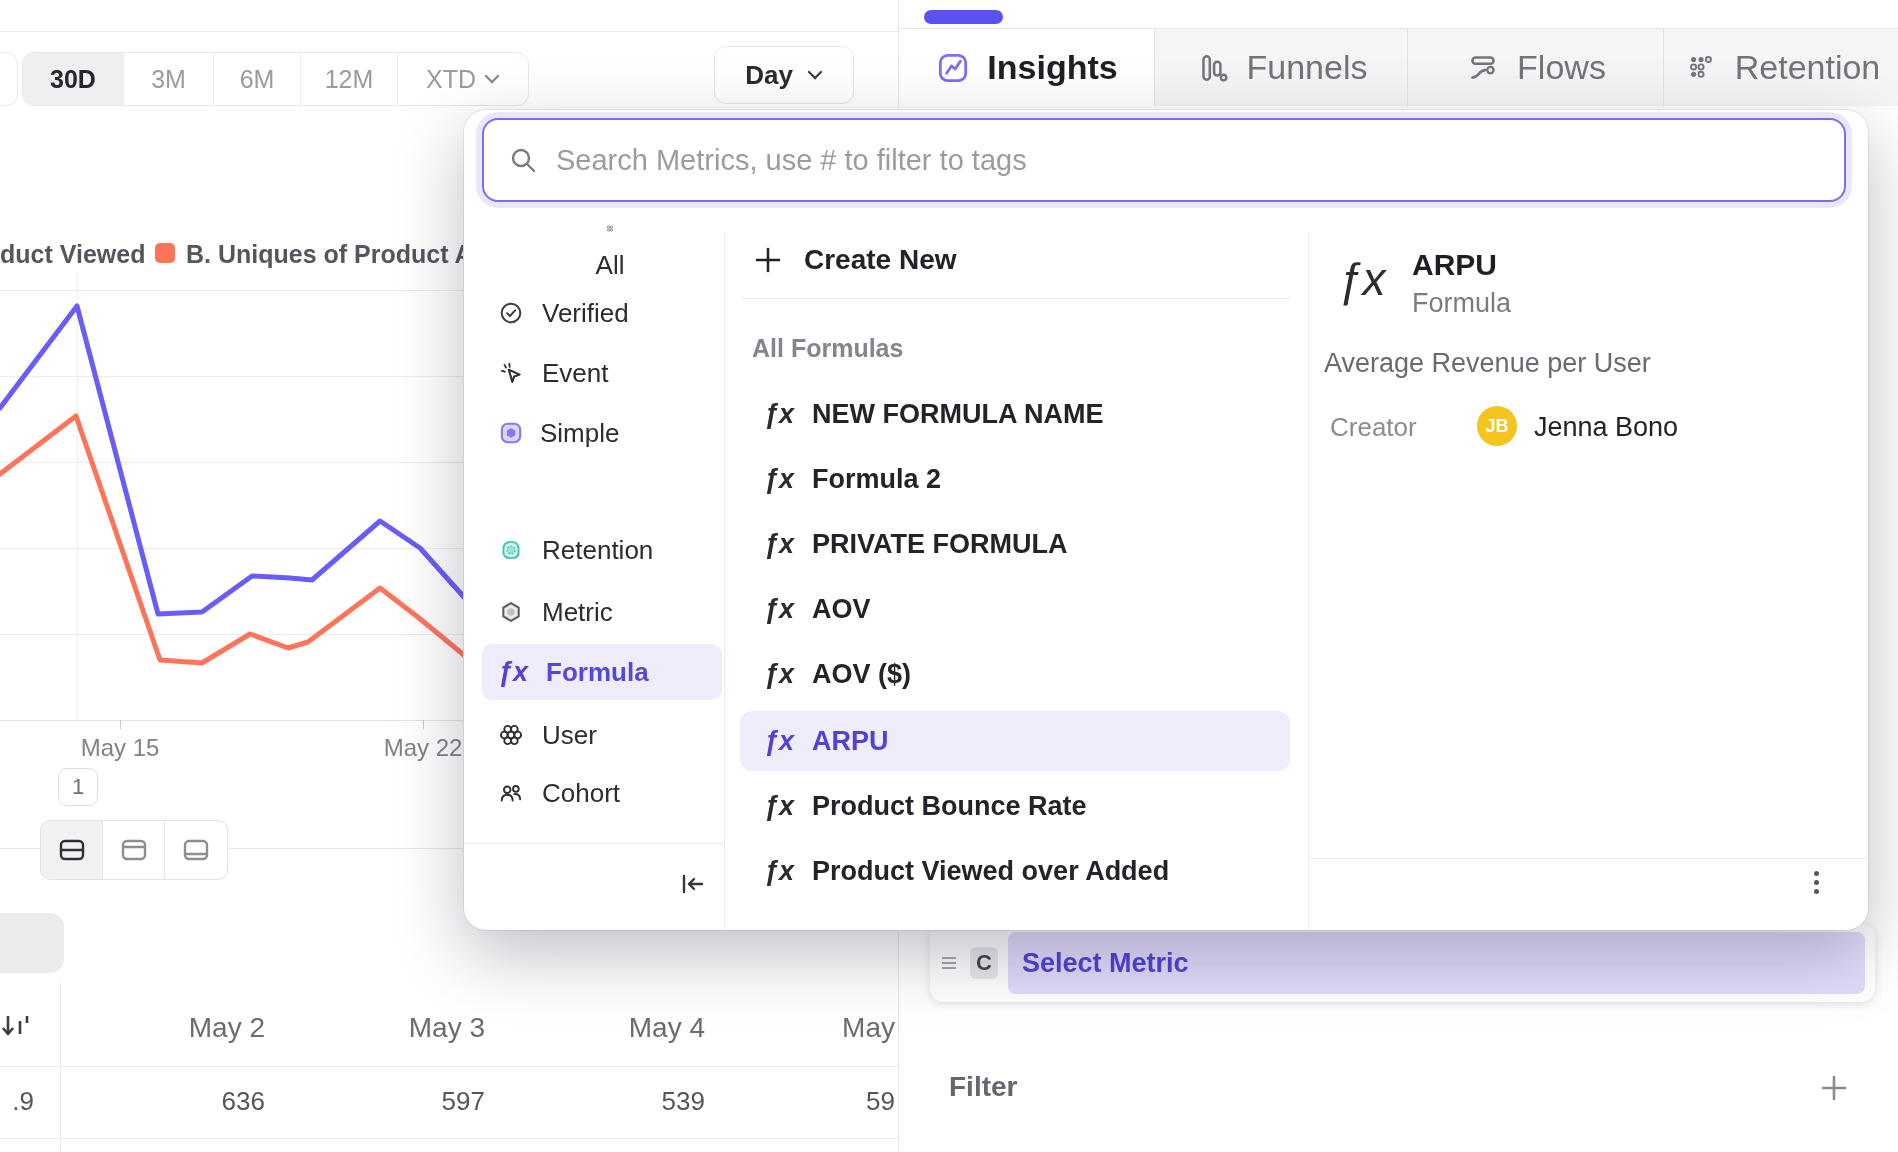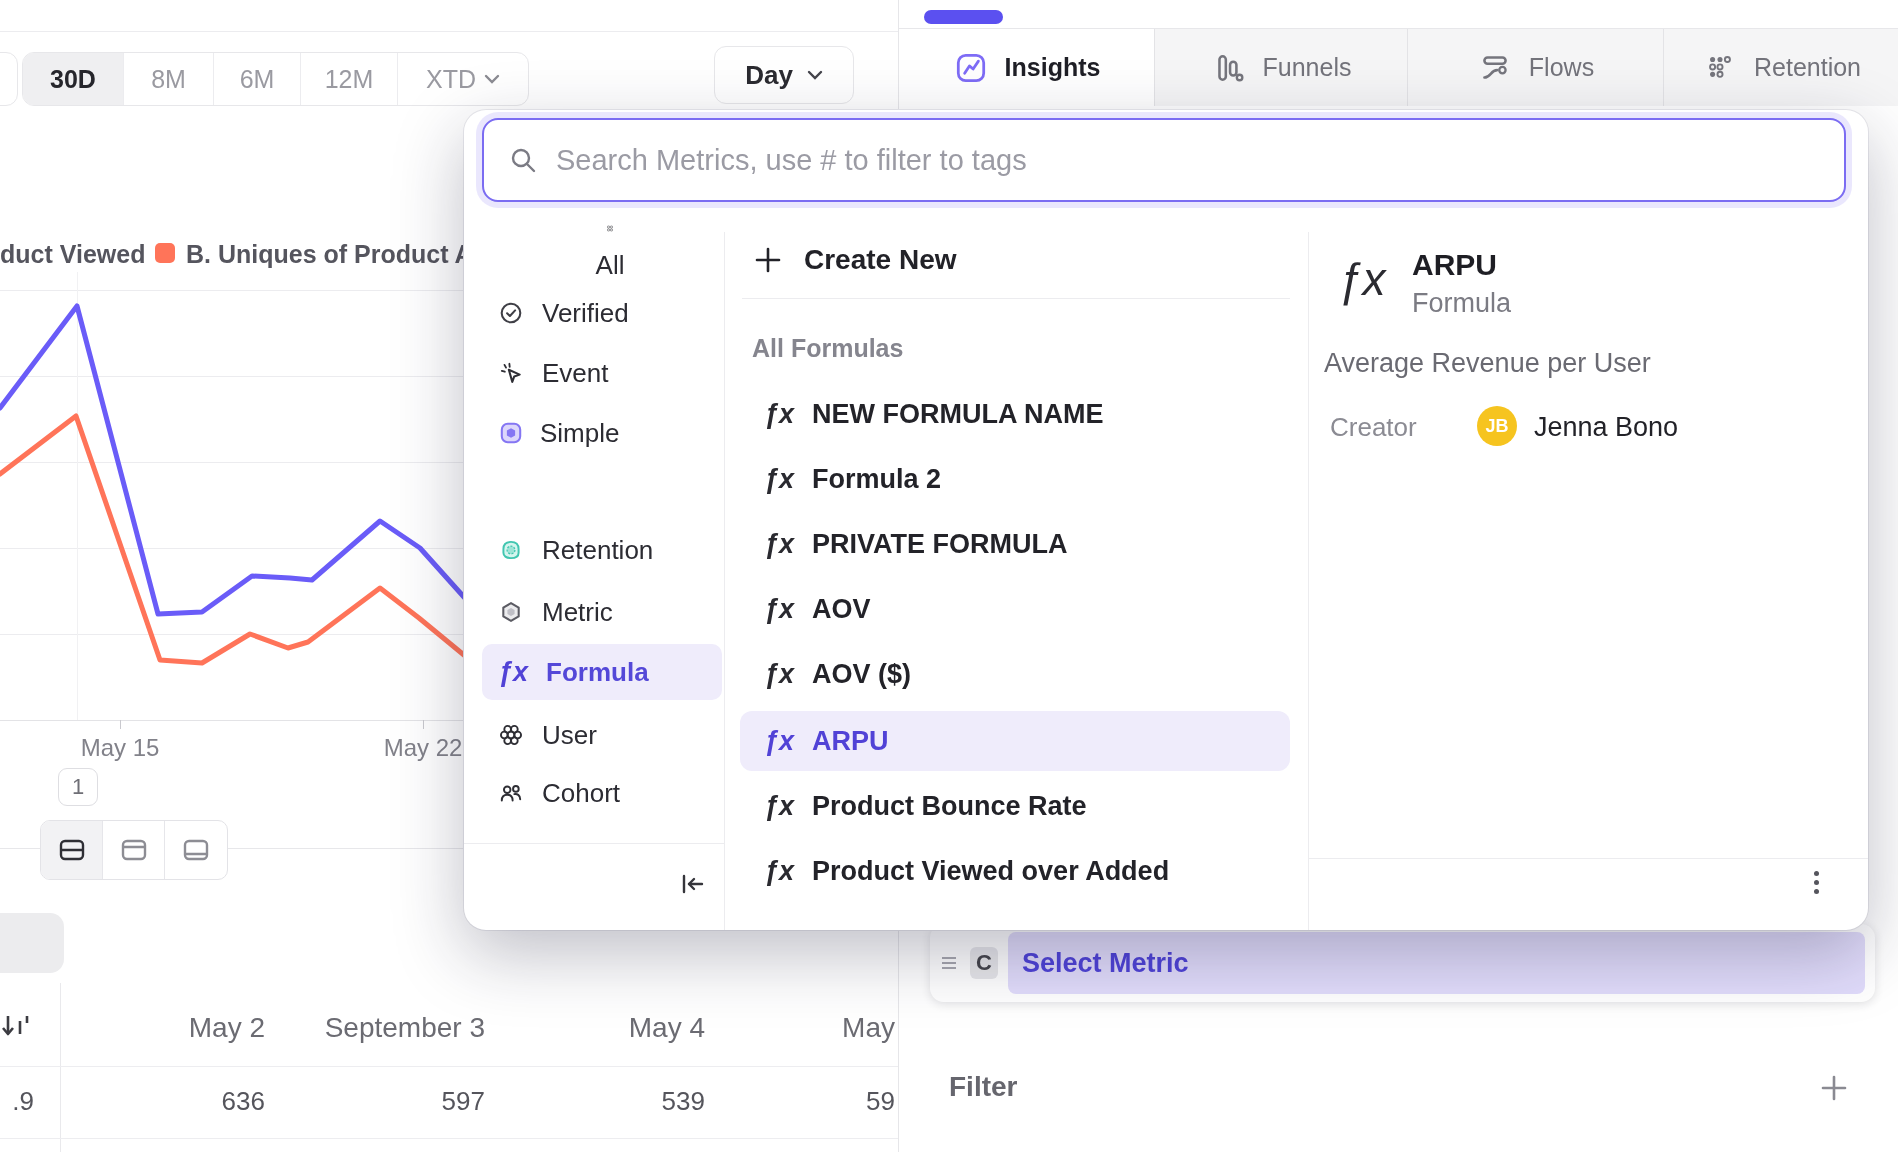--- a/index.html
+++ b/index.html
@@ -43,21 +43,21 @@
 
   .th { font-size:28px; color:#6b6b72; text-align:right; }
   .td { font-size:26px; color:#55555c; text-align:right; }
 
   
   .right-region { left:898px; top:0; width:1000px; height:1152px; background:#fff;
     border-left:1px solid #e6e6e9; }
   .top-pill { left:25px; top:10px; width:79px; height:14px; border-radius:7px; }
   .tabbar { left:0; top:28px; width:1000px; height:78px; background:#f5f5f6;
     border-top:1px solid #e7e7ea; display:flex; }
-  .tab { display:flex; align-items:center; justify-content:center; gap:16px; font-size:25px;
+  .tab { display:flex; align-items:center; justify-content:center; gap:16px; font-size:34px;
     color:#73737b; border-right:1px solid #e3e3e6; cursor:pointer; }
   .tab:last-child { border-right:none; }
   .tab.active { background:#fff; color:#1f1f26; font-weight:600; }
 
   .metric-card { left:31px; top:924px; width:945px; height:78px; background:#fff; border-radius:14px;
     box-shadow:0 2px 10px rgba(40,40,60,.14); display:flex; align-items:center; }
   .drag-handle { width:14px; height:2px; background:#a8a8b0; margin-left:12px;
     box-shadow:0 -5px 0 #a8a8b0, 0 5px 0 #a8a8b0; }
   .key-badge { width:28px; height:32px; background:#e7e7ea; border-radius:6px; margin-left:14px;
     display:flex; align-items:center; justify-content:center; font-size:22px; color:#45454c; font-weight:600; }
@@ -105,21 +105,21 @@
 <body>
 
 <div id="app">
 
   <div class="abs left-region">
     <div class="abs hline" style="left:0;top:31px;width:898px;"></div>
 
     <div class="abs seg-frag"></div>
     <div class="abs seg-group">
       <div class="seg-cell active" style="width:101px;">30D</div>
-      <div class="seg-cell" style="width:90px;">8M</div>
+      <div class="seg-cell" style="width:90px;">3M</div>
       <div class="seg-cell" style="width:87px;">6M</div>
       <div class="seg-cell" style="width:97px;">12M</div>
       <div class="seg-cell" style="width:130px;">
         <span>XTD</span>
         <svg width="16" height="10" viewBox="0 0 16 10">
             <polyline points="2,2 8,8 14,2" fill="none" stroke="#8b8b92" stroke-width="2.4" stroke-linecap="round"></polyline>
           </svg>
       </div>
     </div>
 
@@ -180,21 +180,21 @@
     <div class="abs gray-tab"></div>
 
     <div class="abs vline" style="left:60px;top:983px;height:169px;background:#e9e9ec;"></div>
     <svg class="abs" style="left:0;top:1008px;" width="34" height="34" viewBox="0 0 34 34">
       <line x1="8" y1="8" x2="8" y2="25" stroke="#3c3c42" stroke-width="2.6"></line>
       <polyline points="3,20 8,26 13,20" fill="none" stroke="#3c3c42" stroke-width="2.6" stroke-linejoin="round"></polyline>
       <line x1="20" y1="13" x2="20" y2="26" stroke="#3c3c42" stroke-width="2.6"></line>
       <line x1="27" y1="8" x2="27" y2="15" stroke="#3c3c42" stroke-width="2.6"></line>
     </svg>
     <div class="abs th" style="left:65px;top:1012px;width:200px;">May 2</div>
-    <div class="abs th" style="left:285px;top:1012px;width:200px;">September 3</div>
+    <div class="abs th" style="left:285px;top:1012px;width:200px;">May 3</div>
     <div class="abs th" style="left:505px;top:1012px;width:200px;">May 4</div>
     <div class="abs th" style="left:725px;top:1012px;width:170px;">May</div>
     <div class="abs hline" style="left:0;top:1066px;width:898px;background:#ededf0;"></div>
     <div class="abs td" style="left:0;top:1086px;width:34px;">.9</div>
     <div class="abs td" style="left:65px;top:1086px;width:200px;">636</div>
     <div class="abs td" style="left:285px;top:1086px;width:200px;">597</div>
     <div class="abs td" style="left:505px;top:1086px;width:200px;">539</div>
     <div class="abs td" style="left:725px;top:1086px;width:170px;">59</div>
     <div class="abs hline" style="left:0;top:1138px;width:898px;background:#ededf0;"></div>
   </div>

